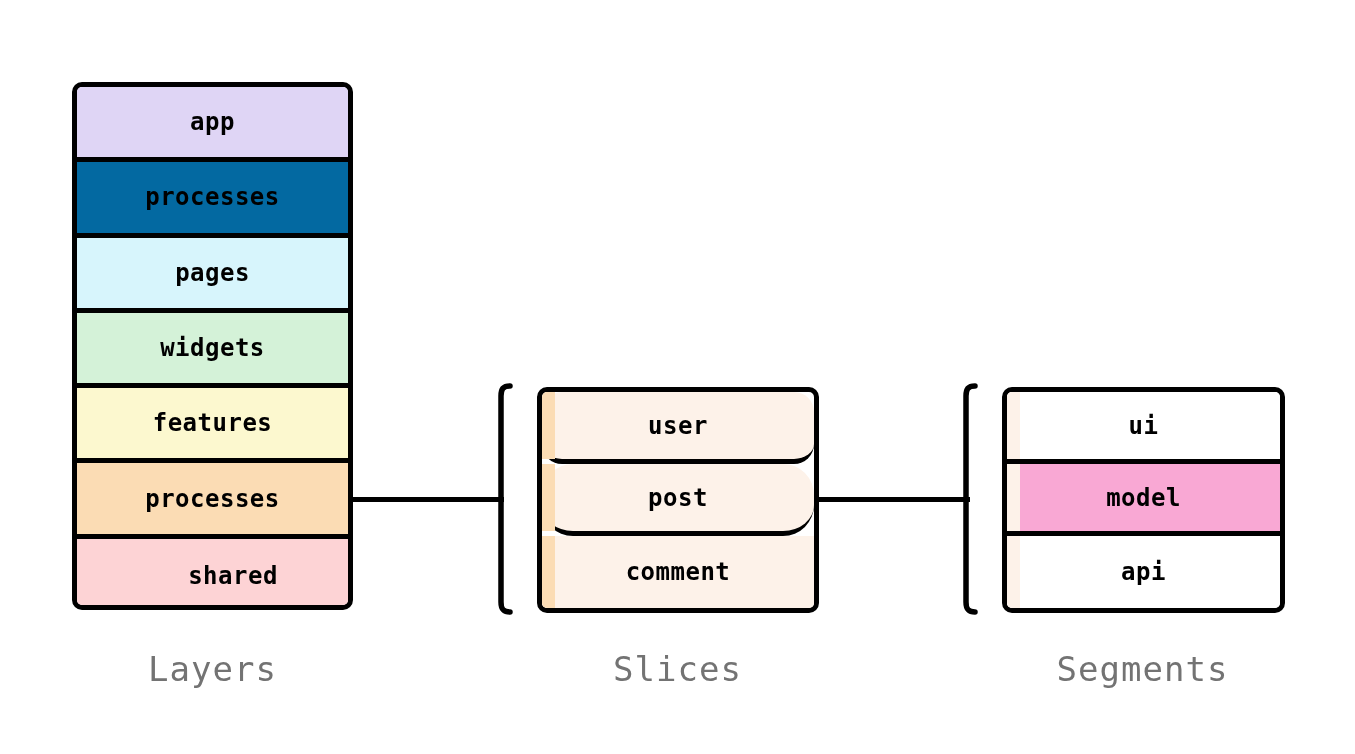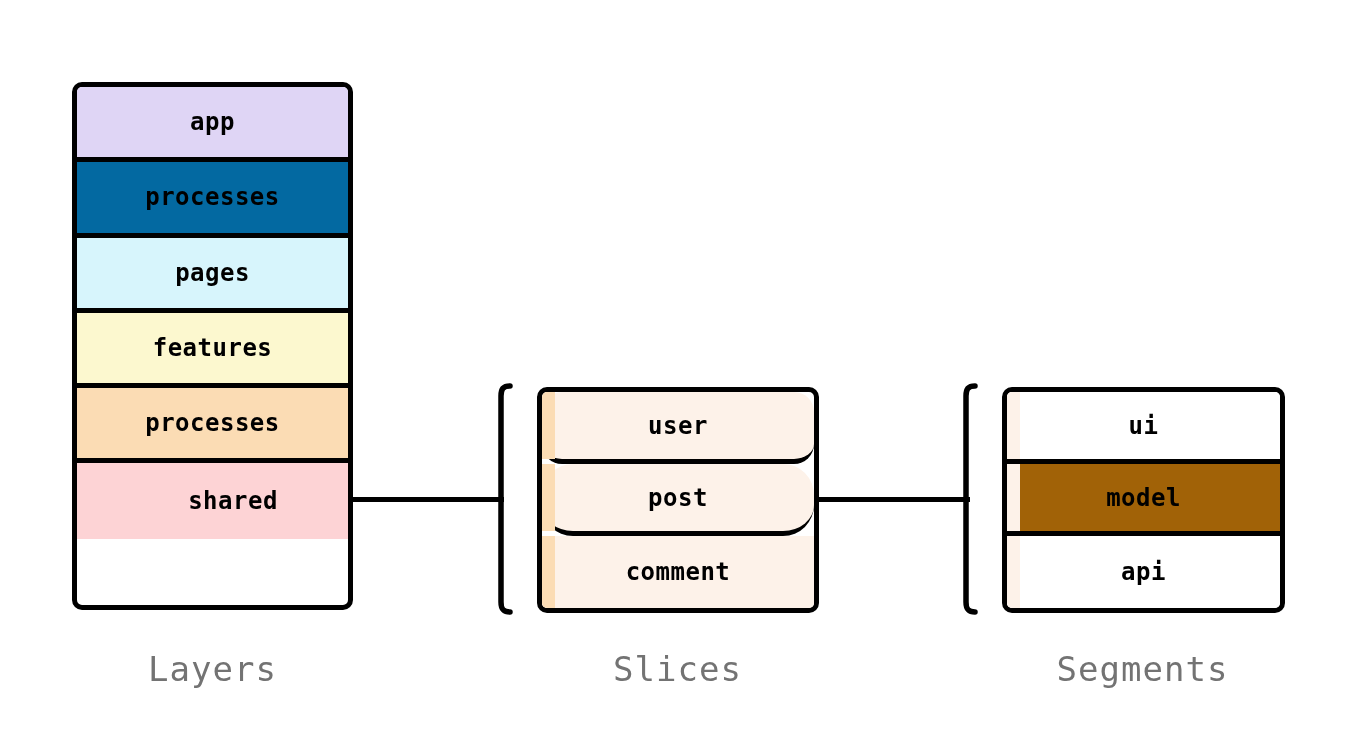--- a/index.html
+++ b/index.html
@@ -150,20 +150,23 @@
   <div class="stack" id="layers-stack">
     <div class="stack-row" style="background:#DFD5F5;">
       <span class="row-label">app</span>
     </div>
     <div class="stack-row" style="background:#0369a1;">
       <span class="row-label">processes</span>
     </div>
     <div class="stack-row" style="background:#D7F5FC;">
       <span class="row-label">pages</span>
     </div>
+    <div class="stack-row" style="background:#D4F2D8;">
+      <span class="row-label">widgets</span>
+    </div>
     <div class="stack-row" style="background:#FCF8CF;">
       <span class="row-label">features</span>
     </div>
     <div class="stack-row" style="background:#FBDCB4;">
       <span class="row-label">processes</span>
     </div>
     <div class="stack-row" style="background:#FDD3D5;padding-left:41px;">
       <span class="row-label">shared</span>
     </div>
   </div>
@@ -193,21 +196,21 @@
 
   <svg class="bracket" id="bracket-segments" viewBox="0 0 26 232">
     <path d="M 18 3 C 11 3 9 6 9 13 L 9 219 C 9 226 11 229 18 229" fill="none" stroke="#000000" stroke-width="5.5" stroke-linecap="round" stroke-linejoin="round"></path>
   </svg>
 
   <div class="stack" id="segments-stack">
     <div class="stack-row" style="background:#FFFFFF;">
       <span class="stripe" style="background:#FDF2E9;"></span>
       <span class="row-label">ui</span>
     </div>
-    <div class="stack-row" style="background:#a16207;">
+    <div class="stack-row" style="background:#f9a8d4;">
       <span class="stripe" style="background:#FDF2E9;"></span>
       <span class="row-label">model</span>
     </div>
     <div class="stack-row" style="background:#FFFFFF;">
       <span class="stripe" style="background:#FDF2E9;"></span>
       <span class="row-label">api</span>
     </div>
   </div>
 
   <div class="caption" id="caption-layers">Layers</div>

